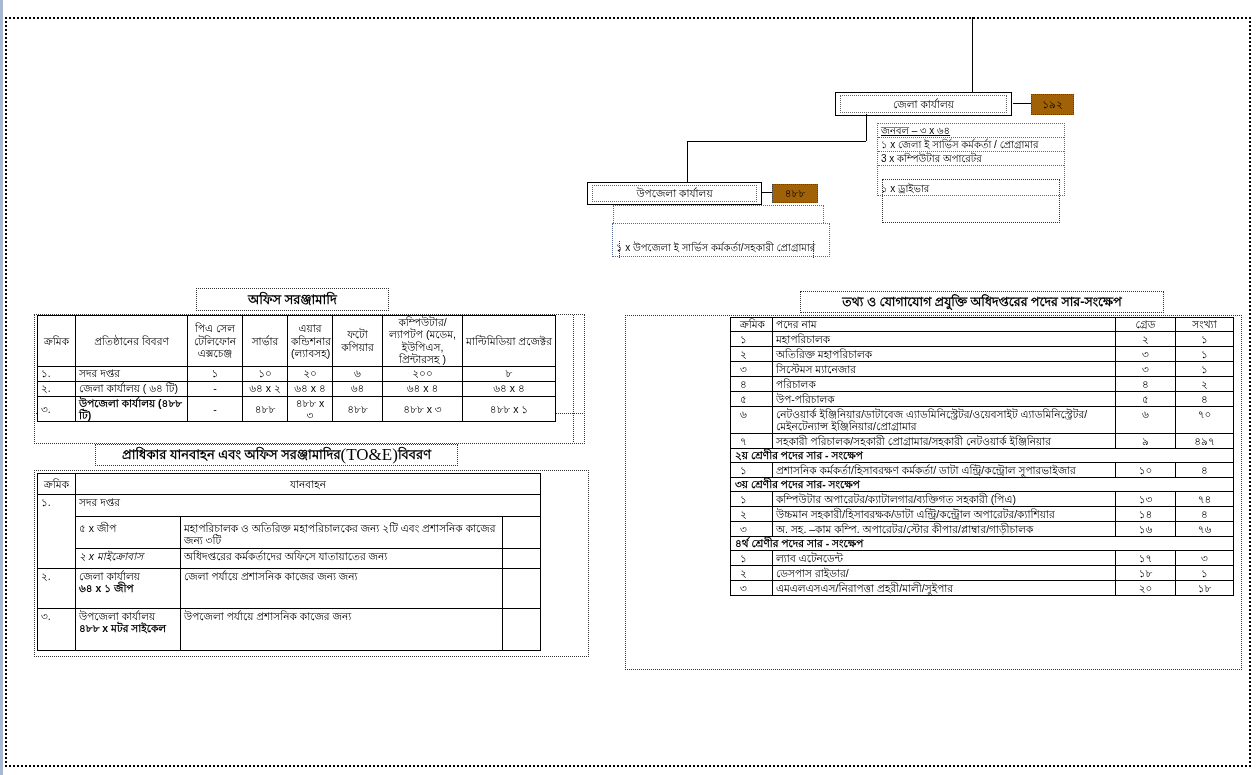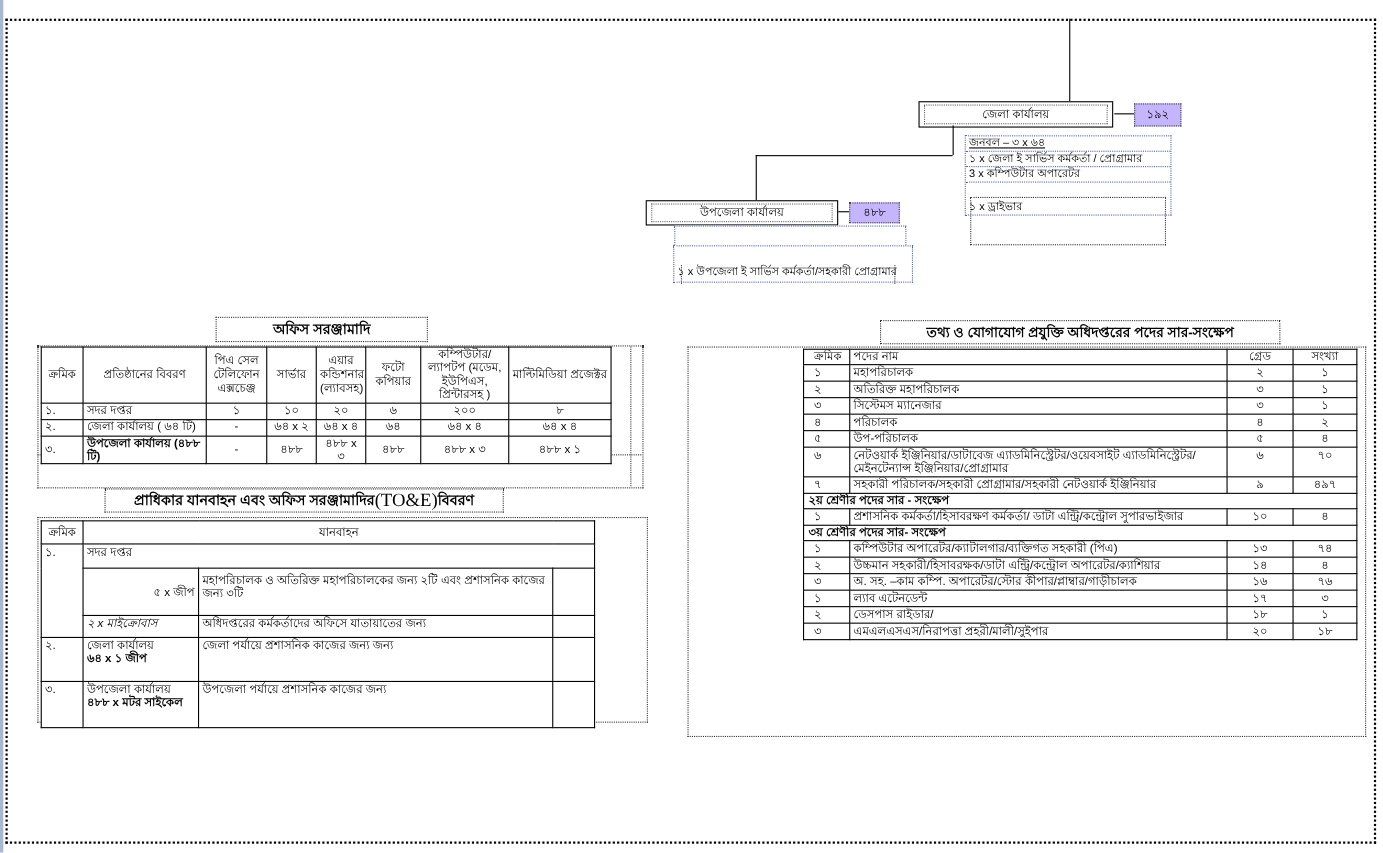--- a/index.html
+++ b/index.html
@@ -8,21 +8,21 @@
   .abs{position:absolute;}
   
   .win-edge{left:0;top:0;width:3px;height:775px;background:#a8b8d0;}
   .page-border{left:5px;top:17px;width:1242px;height:746px;border:2px dotted #000;}
   
   .line-v{border-left:1px solid #000;width:0;}
   .line-h{border-top:1px solid #000;height:0;}
   .box-solid{border:1px solid #000;background:#fff;}
   .box-inner{position:absolute;left:4px;right:4px;top:2px;bottom:2px;border:1px dotted #666;
              display:flex;align-items:center;justify-content:center;font-size:10.5px;}
-  .box-dotted{border:1px dotted #444;background:#c4b5fd;display:flex;align-items:center;justify-content:center;font-size:10.5px;}
+  .box-dotted{border:1px dotted #444;background:#a16207;display:flex;align-items:center;justify-content:center;font-size:10.5px;}
   .staff-box{border:1px dotted #55699b;background:#fff;font-size:10px;}
   .staff-box .row{border-bottom:1px dotted #55699b;padding:0 3px;height:13px;display:flex;align-items:center;white-space:nowrap;}
   .staff-box .row:last-child{border-bottom:none;margin-top:16px;}
   .u{text-decoration:underline;}
   .dotted-rect{border:1px dotted #333;}
   .dotted-vline{border-left:1px dotted #333;width:0;}
   .dotted-hline{border-top:1px dotted #333;height:0;}
   
   .title-box{border:1px dotted #333;display:flex;align-items:center;justify-content:center;
              font-weight:bold;font-size:13px;background:#fff;white-space:nowrap;}
@@ -168,21 +168,21 @@
   <tbody>
       <tr>
     <td class="c" style="height:20px;">ক্রমিক</td>
     <td class="c" colspan="3">যানবাহন</td>
   </tr>
   <tr>
     <td class="tv" rowspan="3">১.</td>
     <td class="tv" colspan="3" style="height:20px;">সদর দপ্তর</td>
   </tr>
   <tr>
-    <td class="tv" style="height:26px;padding-top:16px;text-align:right;">৫ x জীপ</td>
+    <td class="tv" style="height:26px;padding-top:5px;">৫ x জীপ</td>
     <td class="tv" style="padding-top:5px;">মহাপরিচালক ও অতিরিক্ত মহাপরিচালকের জন্য ২টি এবং প্রশাসনিক কাজের জন্য ৩টি</td>
     <td></td>
   </tr>
   <tr>
     <td class="tv" style="height:18px;font-style:italic;">২ x মাইক্রোবাস</td>
     <td class="tv">অধিদপ্তরের কর্মকর্তাদের অফিসে যাতায়াতের জন্য</td>
     <td></td>
   </tr>
   <tr>
     <td class="tv" style="height:38px;">২.</td>
@@ -284,20 +284,23 @@
         <td class="tv">উচ্চমান সহকারী/হিসাবরক্ষক/ডাটা এন্ট্রি/কন্ট্রোল অপারেটর/ক্যাশিয়ার</td>
         <td class="c tv">১৪</td>
         <td class="c tv">৪</td>
       </tr>
       <tr>
         <td class="sl tv">৩</td>
         <td class="tv">অ. সহ. –কাম কম্পি. অপারেটর/স্টোর কীপার/প্লাম্বার/গাড়ীচালক</td>
         <td class="c tv">১৬</td>
         <td class="c tv">৭৬</td>
       </tr>
+      <tr class="section-row">
+        <td colspan="4">৪র্থ শ্রেণীর পদের সার - সংক্ষেপ</td>
+      </tr>
       <tr>
         <td class="sl tv">১</td>
         <td class="tv">ল্যাব এটেনডেন্ট</td>
         <td class="c tv">১৭</td>
         <td class="c tv">৩</td>
       </tr>
       <tr>
         <td class="sl tv">২</td>
         <td class="tv">ডেসপাস রাইডার/</td>
         <td class="c tv">১৮</td>

